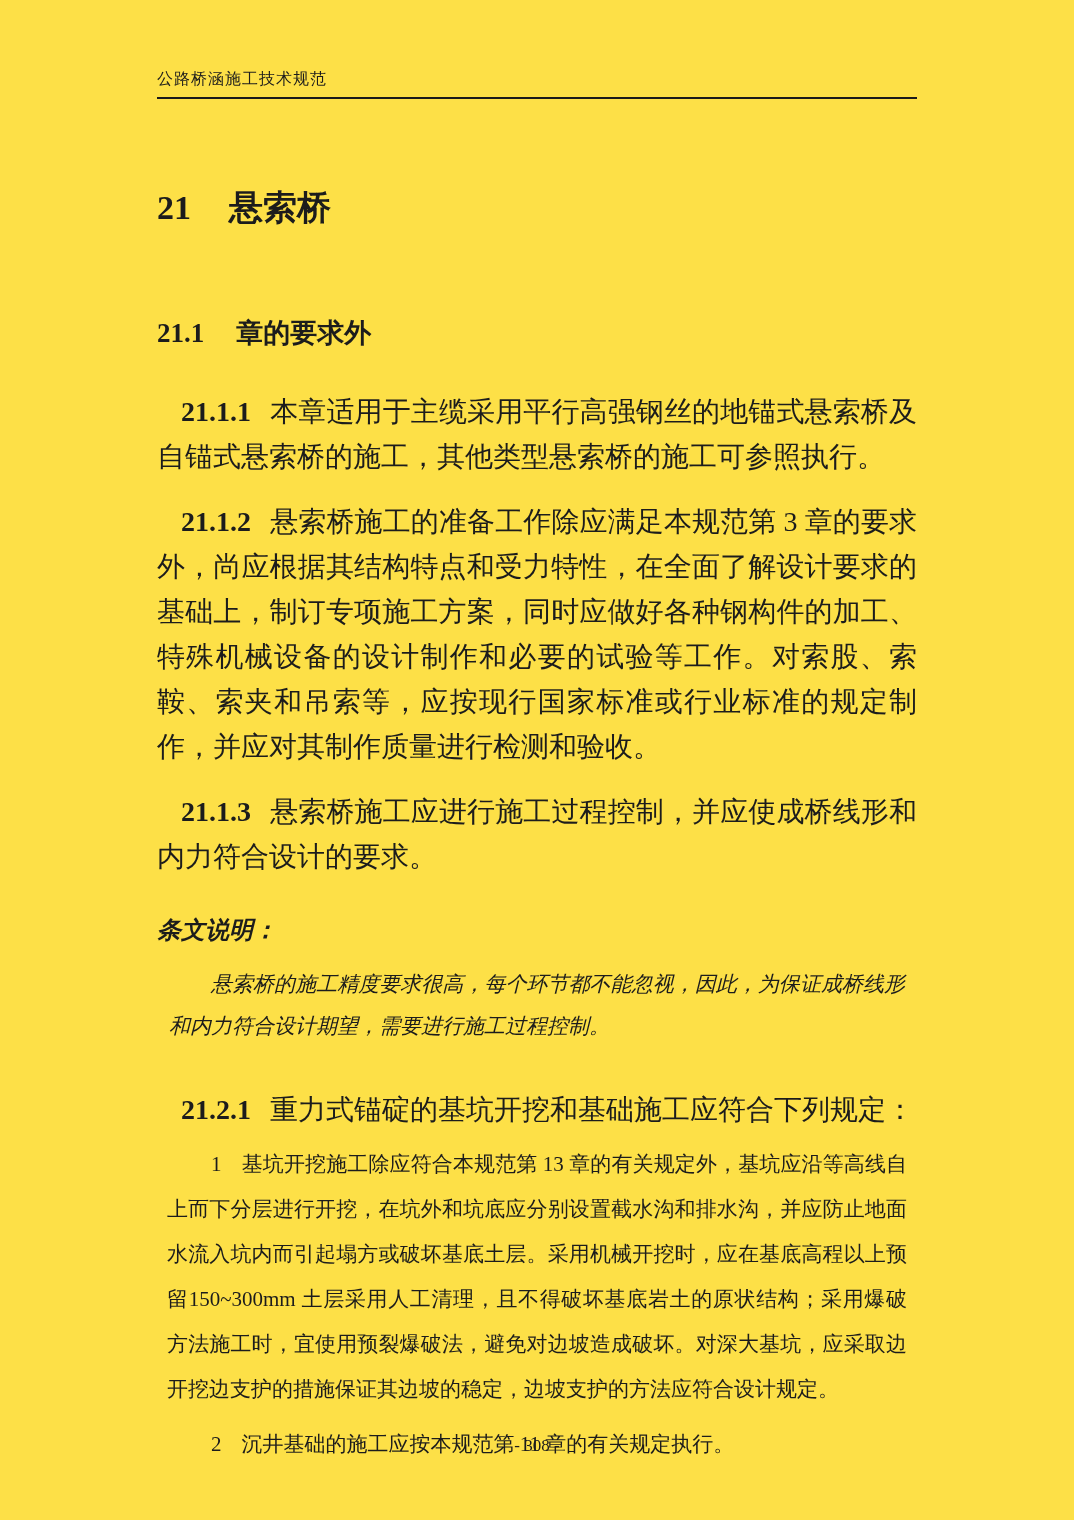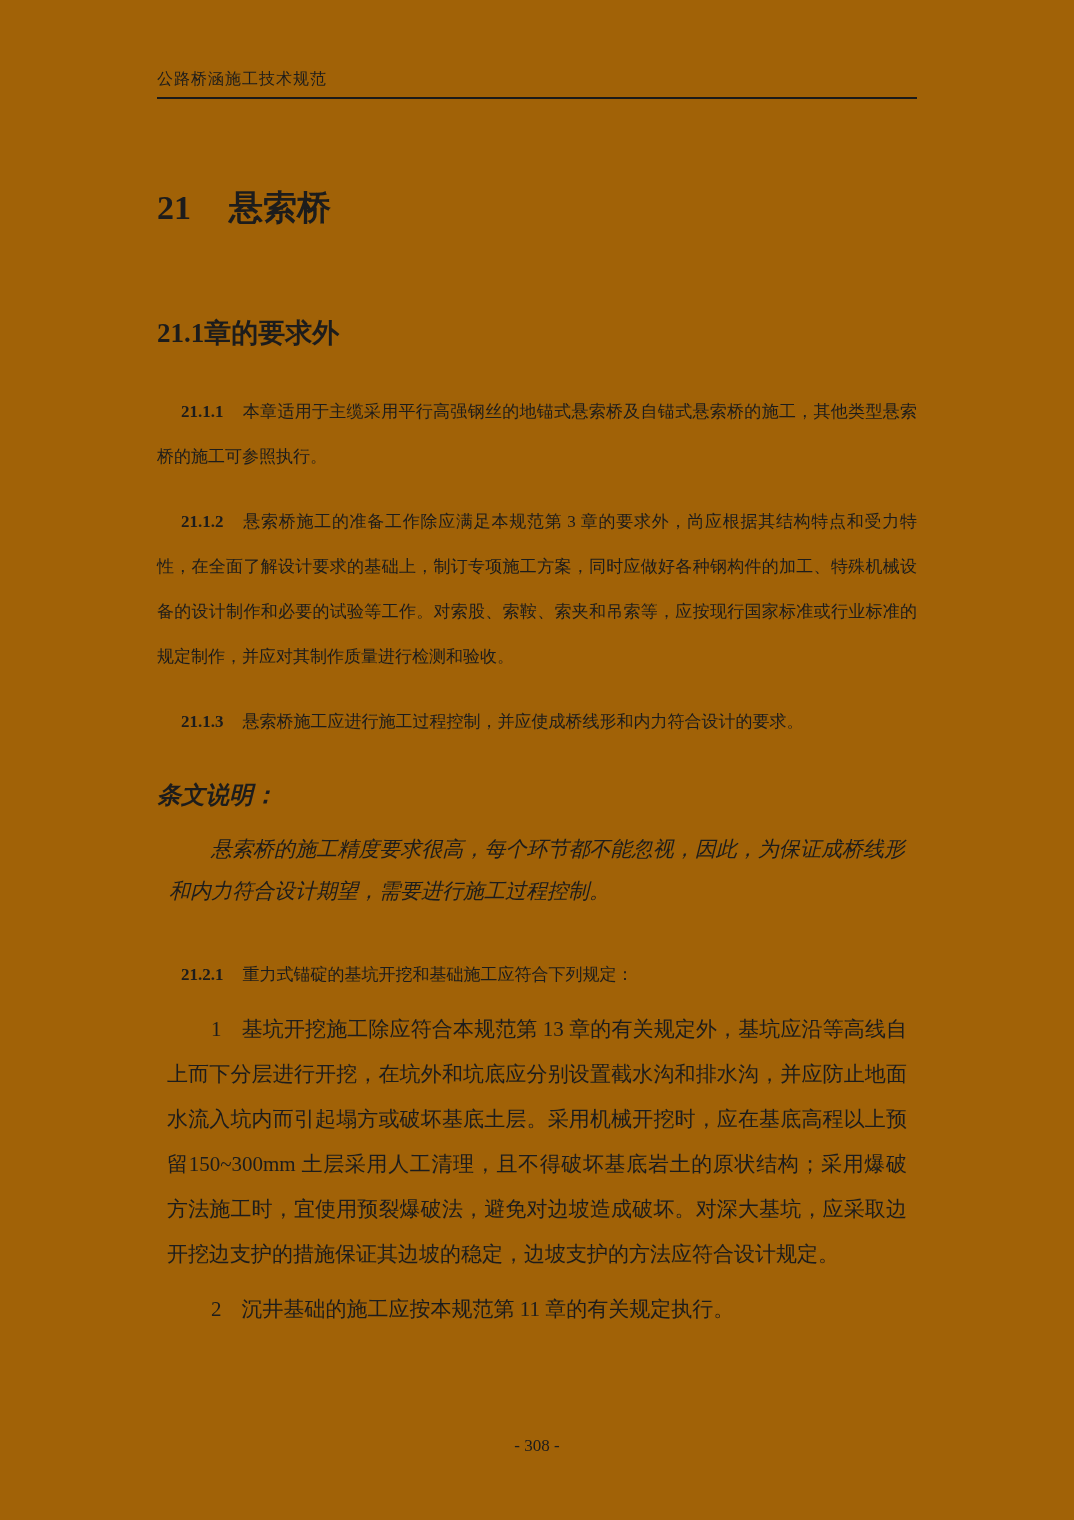--- a/index.html
+++ b/index.html
@@ -5,21 +5,21 @@
   html, body {
     margin: 0;
     padding: 0;
     background: #ffffff;
   }
   .page {
     position: relative;
     width: 1074px;
     height: 1520px;
     margin: 0 auto;
-    background: #a16207;
+    background: #fde047;
     box-sizing: border-box;
     padding: 70px 157px 0 157px;
     font-family: "Liberation Serif", "DejaVu Serif", serif;
     color: #1c1c1c;
     overflow: hidden;
   }
   
   .running-head {
     font-size: 16px;
     line-height: 18px;
@@ -39,28 +39,29 @@
     text-align: right;
   }
   
   .section-heading {
     margin: 84px 0 0 0;
     font-size: 27px;
     line-height: 36px;
     font-weight: bold;
   }
   .section-heading .num {
+    margin-right: 32px;
   }
   .section-heading.anchorage {
     margin-top: 38px;
   }
   
   .clause {
     margin: 20px 0 0 0;
-    font-size: 17px;
+    font-size: 28px;
     line-height: 45px;
     text-align: justify;
     text-indent: 24px;
   }
   .clause.first {
     margin-top: 38px;
   }
   .clause.lead {
     margin-top: 40px;
   }

